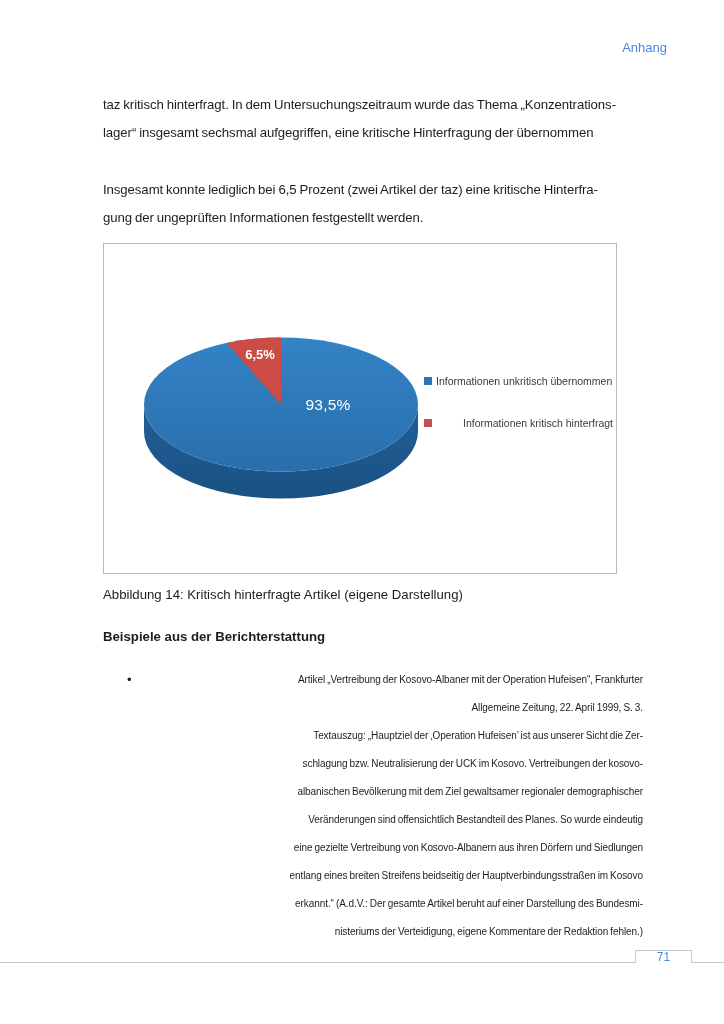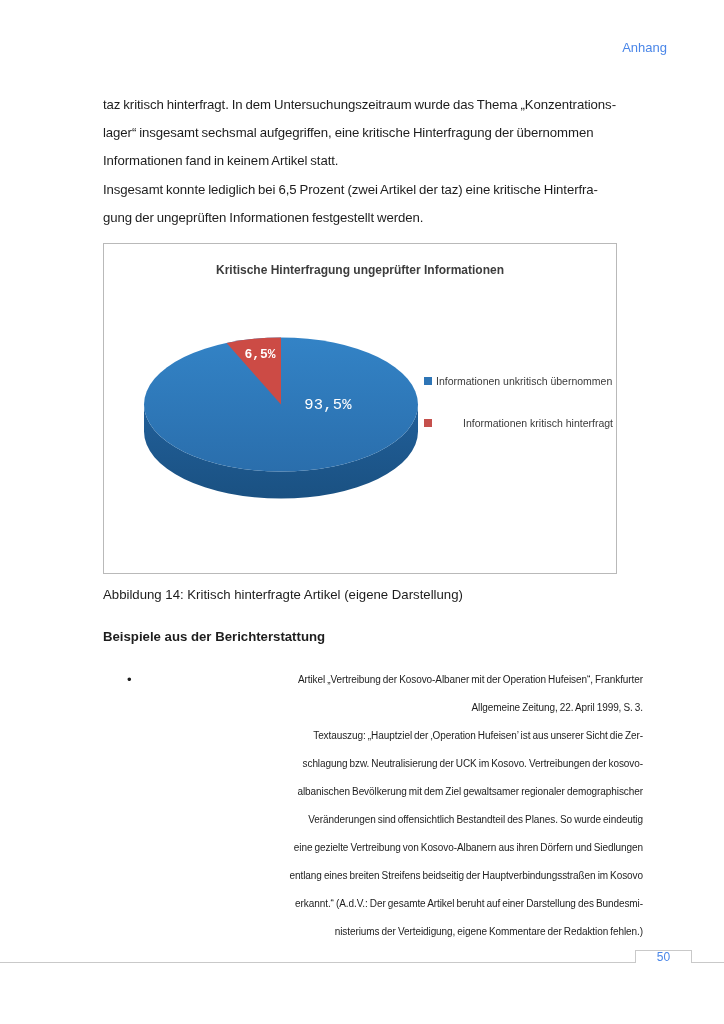--- a/index.html
+++ b/index.html
@@ -24,21 +24,21 @@
   
   .chart-box {
     position:absolute; left:103px; top:243px; width:514px; height:331px;
     border:1px solid #b9b9b9; background:#fff; box-sizing:border-box;
   }
   .chart-title {
     position:absolute; top:19px; left:0; width:100%; text-align:center;
     font-size:12px; font-weight:600; color:#3d3d3d;
   }
   svg.pie { position:absolute; left:0; top:0; }
-  .pie-label { position:absolute; color:#ffffff; transform:translate(-50%,-50%); white-space:nowrap;font-family:Liberation Mono, monospace; }
+  .pie-label { position:absolute; color:#ffffff; transform:translate(-50%,-50%); white-space:nowrap; }
   .pie-label.small { left:156px; top:110px; font-size:13px; font-weight:600; }
   .pie-label.large { left:224px; top:161px; font-size:15.5px; font-weight:500; letter-spacing:0.2px; }
   .legend-item {
     position:absolute; left:320px; display:flex; align-items:center; gap:4px;
     font-size:10.5px; color:#3a3a3a; white-space:nowrap;
   }
   .legend-item.first { top:131px; }
   .legend-item.second { top:173px;gap:31px; }
   .swatch { width:8px; height:8px; display:inline-block; flex:none; }
   .swatch.blue { background:#2E75B6; }
@@ -63,30 +63,28 @@
 </head>
 <body>
 
 <div class="page">
 
   <div class="header-label">Anhang</div>
 
   <div class="para p1">
     <div>taz kritisch hinterfragt. In dem Untersuchungszeitraum wurde das Thema „Konzentrations-</div>
     <div>lager“ insgesamt sechsmal aufgegriffen, eine kritische Hinterfragung der übernommen</div>
-    <div>Informationen fand in keinem Artikel statt.</div>
   </div>
 
   <div class="para p2">
     <div>Insgesamt konnte lediglich bei 6,5 Prozent (zwei Artikel der taz) eine kritische Hinterfra-</div>
     <div>gung der ungeprüften Informationen festgestellt werden.</div>
   </div>
 
   <div class="chart-box">
-    <div class="chart-title">Kritische Hinterfragung ungeprüfter Informationen</div>
 
     <svg class="pie" width="514" height="331" viewBox="0 0 514 331">
       <defs>
         <linearGradient id="topGrad" x1="0" y1="0" x2="0" y2="1">
           <stop offset="0" stop-color="#3383C6"></stop>
           <stop offset="1" stop-color="#2A6EAC"></stop>
         </linearGradient>
         <linearGradient id="sideGrad" x1="0" y1="0" x2="0" y2="1">
           <stop offset="0" stop-color="#215F99"></stop>
           <stop offset="1" stop-color="#1A5182"></stop>
@@ -124,15 +122,15 @@
       <div>albanischen Bevölkerung mit dem Ziel gewaltsamer regionaler demographischer</div>
       <div>Veränderungen sind offensichtlich Bestandteil des Planes. So wurde eindeutig</div>
       <div>eine gezielte Vertreibung von Kosovo-Albanern aus ihren Dörfern und Siedlungen</div>
       <div>entlang eines breiten Streifens beidseitig der Hauptverbindungsstraßen im Kosovo</div>
       <div>erkannt.“ (A.d.V.: Der gesamte Artikel beruht auf einer Darstellung des Bundesmi-</div>
       <div>nisteriums der Verteidigung, eigene Kommentare der Redaktion fehlen.)</div>
     </div>
   </div>
 
   <div class="footer-line"></div>
-  <div class="page-tab">50</div>
+  <div class="page-tab">71</div>
 
 </div>
 
 </body></html>

